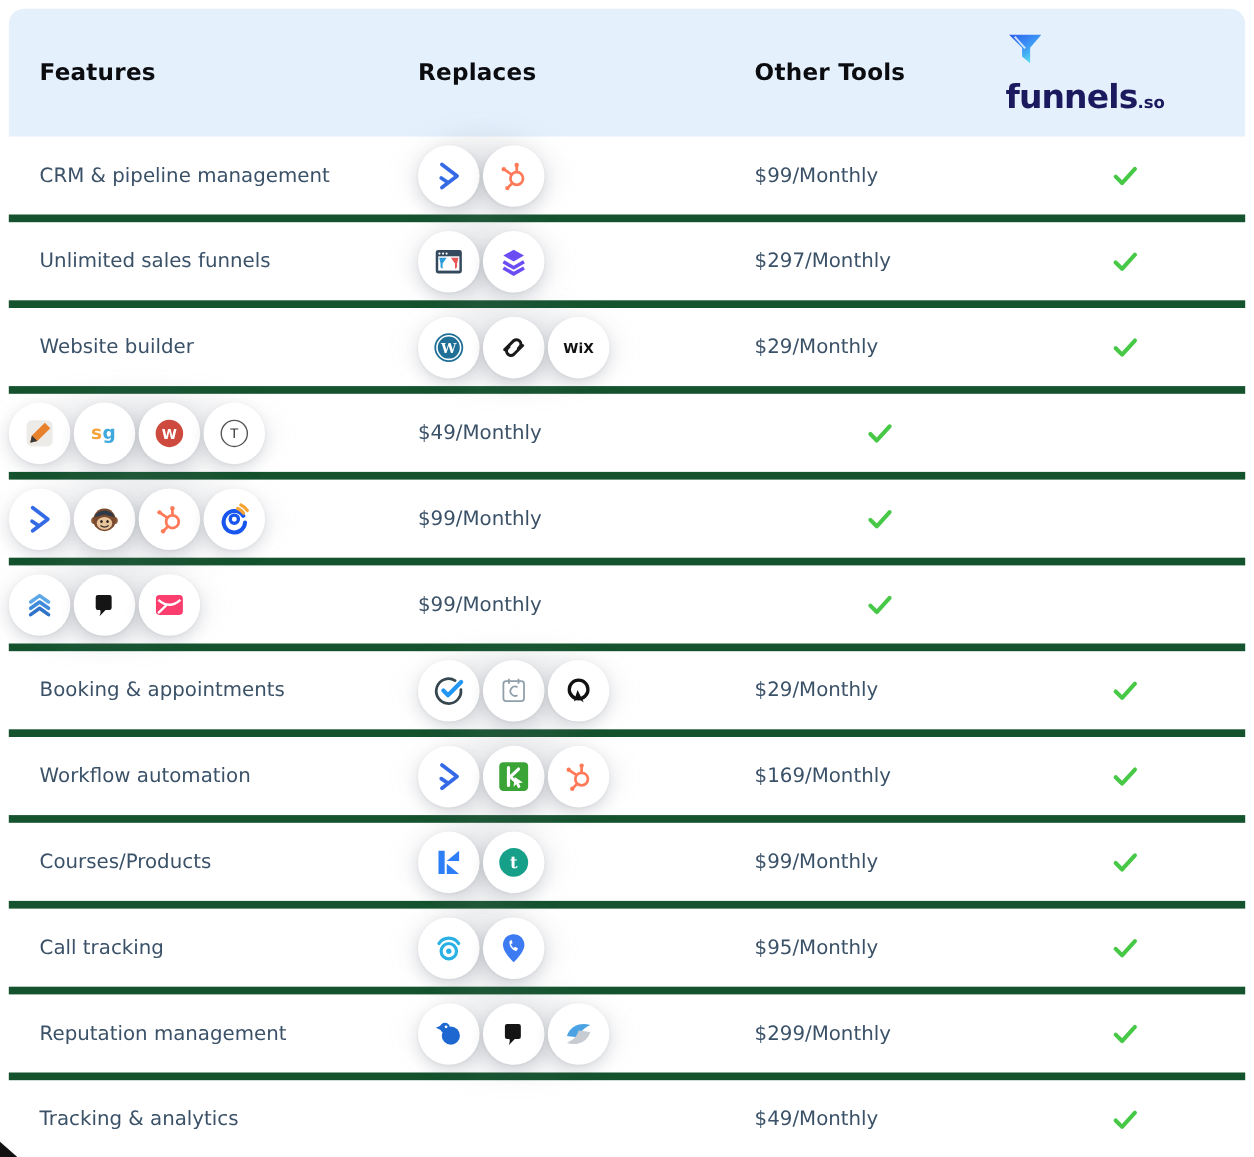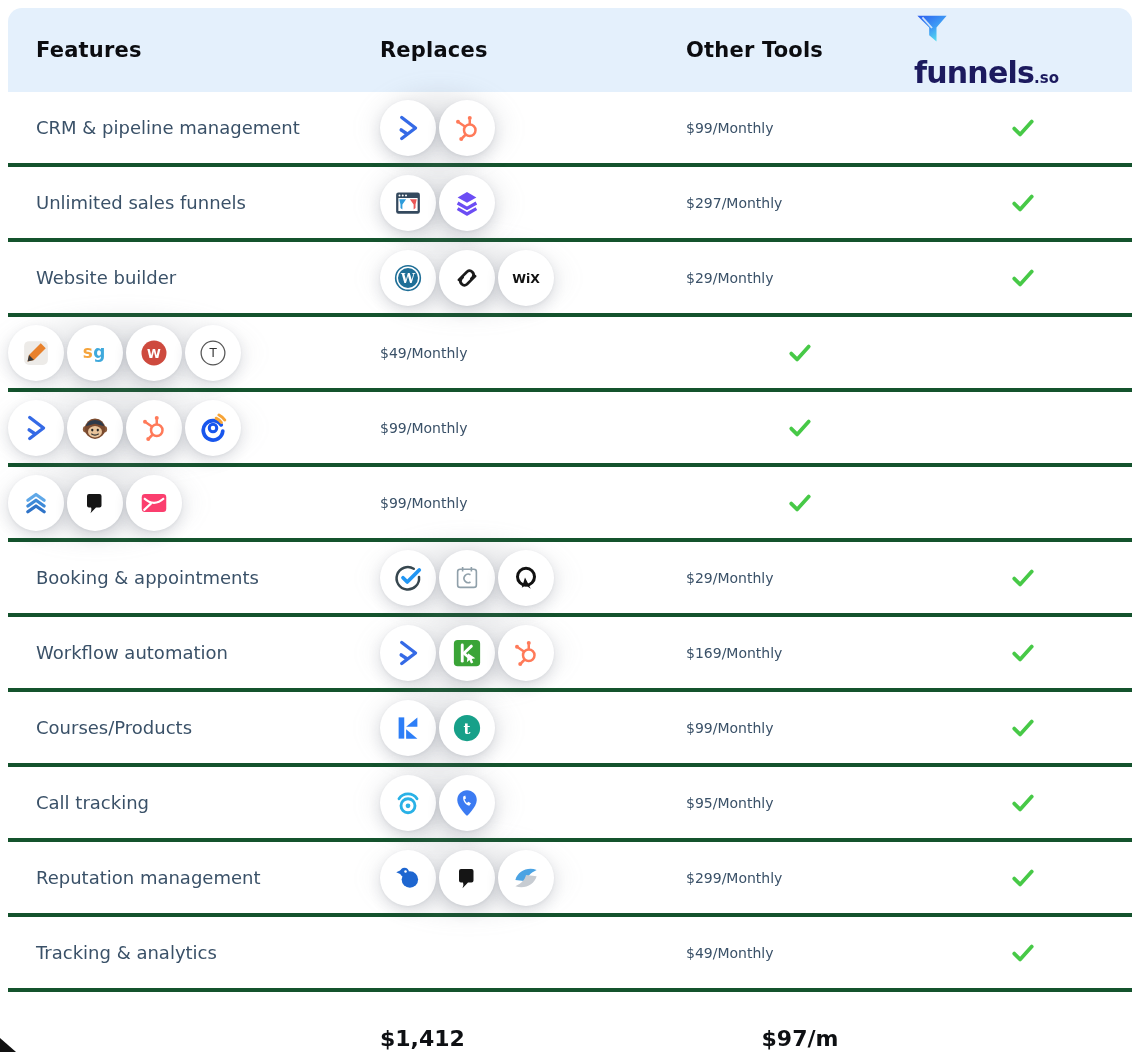--- a/index.html
+++ b/index.html
@@ -4,40 +4,40 @@
 <style>
   html,body{margin:0;padding:0;}
   body{
     width:1140px;height:1052px;background:#ffffff;overflow:hidden;
     font-family:"DejaVu Sans","Liberation Sans",sans-serif;
     -webkit-font-smoothing:antialiased;position:relative;
   }
   .card{position:relative;width:1124px;margin:8px auto 0;}
   .grid{display:grid;grid-template-columns:372px 306px 228px 1fr;align-items:center;}
   
-  .head{height:84px;background:#E4F0FC;border-radius:14px 14px 0 0;}
+  .head{height:116px;background:#E4F0FC;border-radius:14px 14px 0 0;}
   .col-h{font-size:21px;font-weight:600;color:#0B0C10;letter-spacing:.2px;}
   .pad-l{padding-left:28px;}
   .brand{display:flex;align-items:flex-start;justify-content:center;gap:9px;flex-direction:column;}
   .brand-name{font-size:30px;font-weight:700;color:#1C1A5E;letter-spacing:-.8px;}
   .brand-tld{font-size:15px;font-weight:700;color:#1C1A5E;letter-spacing:0;}
   
-  .row{height:71px;border-bottom:4px solid #14532d;}
+  .row{height:71px;border-bottom:7px solid #14532d;}
   .feature{font-size:18px;color:#3A5168;}
   .tools{position:relative;display:flex;align-items:center;}
   .tool-group{position:relative;display:flex;align-items:center;}
   .blob{position:absolute;left:-18px;right:-18px;top:-20px;bottom:-20px;border-radius:50%;
         background:radial-gradient(ellipse at center, rgba(120,126,138,.30), rgba(120,126,138,0) 72%);
         filter:blur(8px);z-index:0;}
   .tool-circle{width:56px;height:56px;border-radius:50%;background:#fff;flex:0 0 auto;
         display:flex;align-items:center;justify-content:center;margin-right:3px;
         box-shadow:0 6px 14px rgba(35,45,65,.12), 0 1px 3px rgba(35,45,65,.06);
         position:relative;z-index:1;}
   .tool-circle svg{width:30px;height:30px;display:block;}
-  .price{font-size:14px;color:#3A5168;}
+  .price{font-size:18px;color:#3A5168;}
   .check-cell{display:flex;justify-content:center;align-items:center;}
   .check-cell svg{width:28px;height:28px;}
   
   .total{height:92px;font-weight:700;color:#0E1013;}
   .total .t-label{font-size:22px;}
   .total .t-val{font-size:22px;}
   .t-center{display:flex;justify-content:center;}
   .cursor{position:absolute;left:0;top:1036px;width:16px;height:16px;}
 </style>
 </head>

